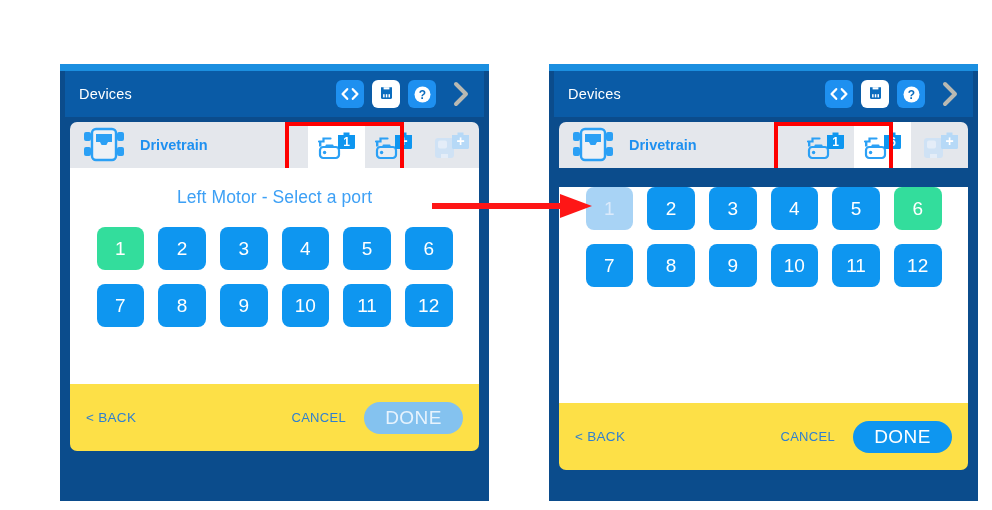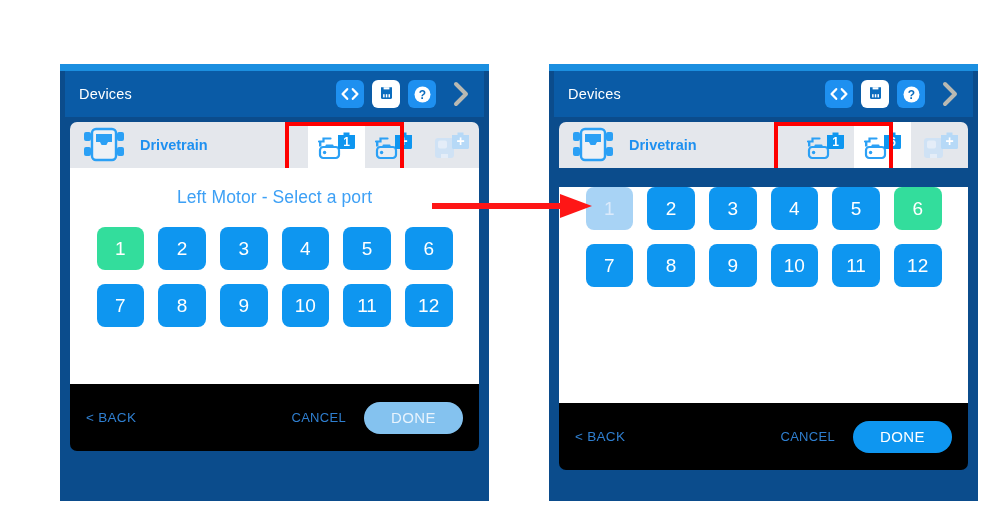--- a/index.html
+++ b/index.html
@@ -130,21 +130,21 @@
     align-items: center;
     justify-content: center;
   }
   .port.selected   { background: #33dd9c; }
   .port.disabled   { background: #a8d3f5; color: #dbeafb; }
 
   
   .footer {
     margin: 0 5px 5px 5px;
     height: 67px;
-    background: #000000;
+    background: #fde047;
     border-radius: 0 0 7px 7px;
     display: flex;
     align-items: center;
     padding: 12px 16px;
     box-sizing: border-box;
   }
   .back-link {
     color: #2f7fd0;
     font-size: 13.5px;
     letter-spacing: .3px;
@@ -154,21 +154,21 @@
     color: #2f7fd0;
     font-size: 13px;
     letter-spacing: .3px;
     margin-right: 18px;
   }
   .done-btn {
     width: 99px; height: 32px;
     border-radius: 16px;
     background: #0e96f0;
     color: #ffffff;
-    font-size: 15px;
+    font-size: 19px;
     letter-spacing: .4px;
     display: flex; align-items: center; justify-content: center;
   }
   .done-btn.disabled { background: #84c2ef; color: #e7f3fd; }
 
   
   #flow-arrow {
     position: absolute;
     left: 432px;
     top: 191px;

